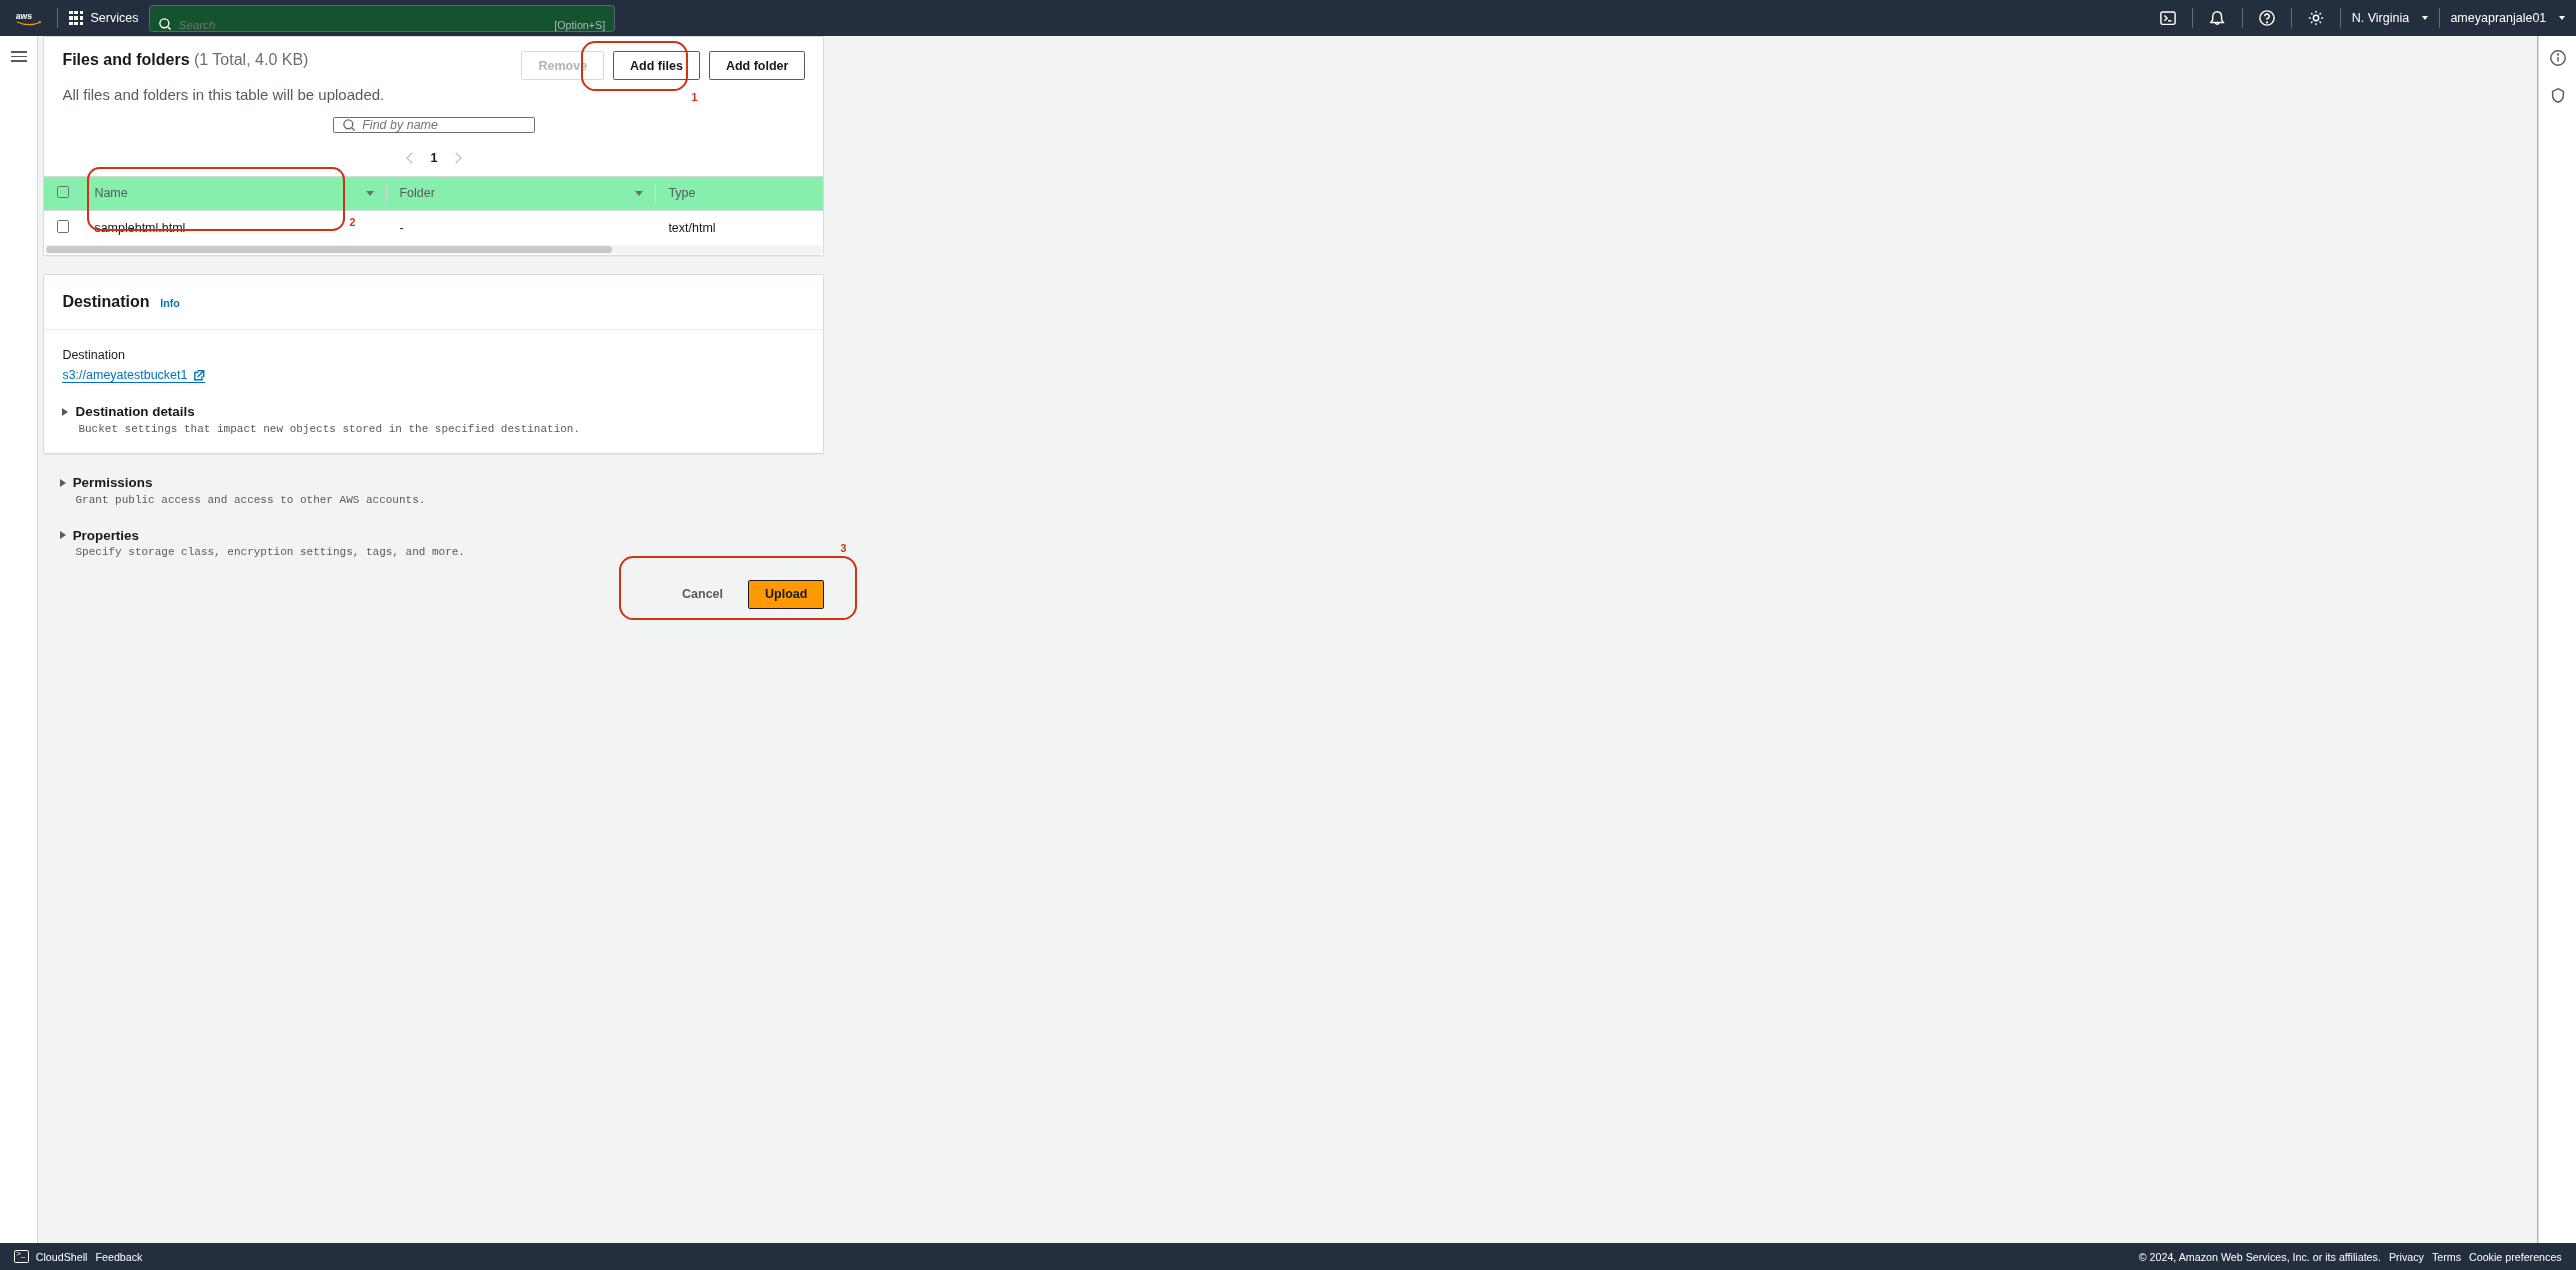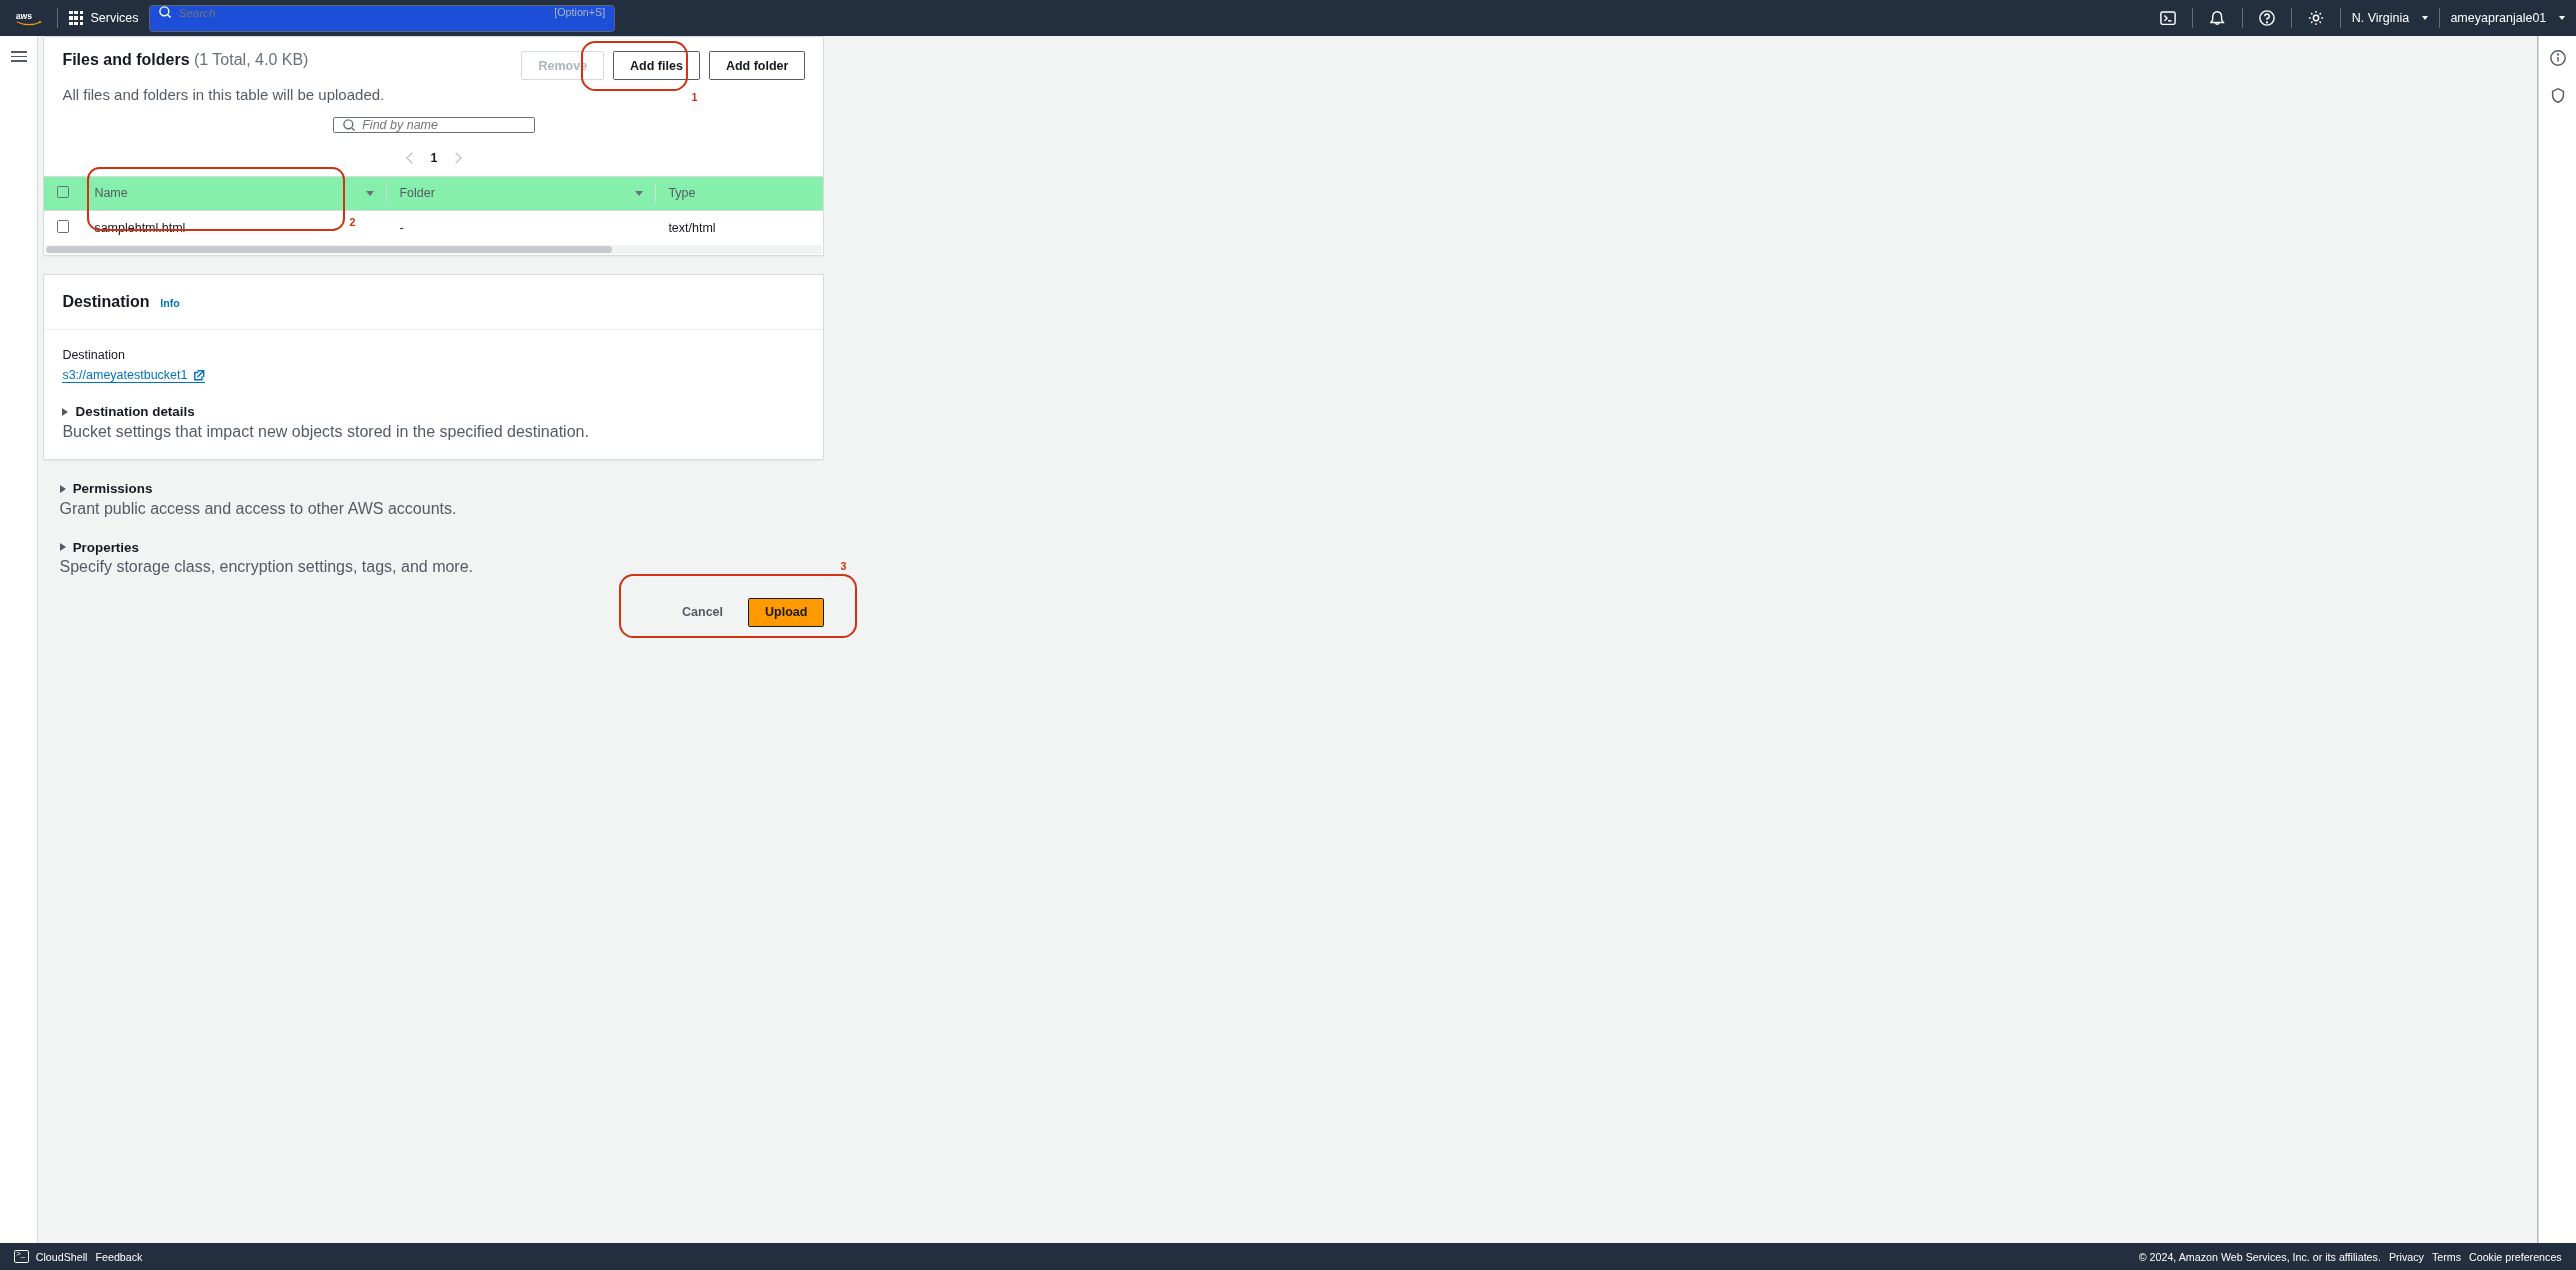--- a/index.html
+++ b/index.html
@@ -5,21 +5,21 @@
   * { margin:0; padding:0; box-sizing:border-box; font-family:"Amazon Ember","Helvetica Neue",Arial,sans-serif; }
   body { background:#f2f3f3; color:#16191f; font-size:12.5px; }
 
   
   .nav { display:flex; align-items:center; height:36px; background:#232f3e; color:#fff; padding:0 10.7px; gap:10.7px; position:relative; z-index:5;}
   .nav .logo svg { height:16px; display:block; }
   .nav .divider { width:0.9px; height:20px; background:rgba(255,255,255,.3); }
   .nav .services { display:flex; align-items:center; gap:7.2px; cursor:pointer; }
   .grid9 { display:grid; grid-template-columns:repeat(3,3.6px); grid-template-rows:repeat(3,3.6px); gap:1.8px; }
   .grid9 span { width:3.6px; height:3.6px; background:#fff; }
-  .searchwrap { flex:0 0 466px; display:flex; align-items:flex-start; background:#1d4ed8; border:0.9px solid #5a6673; border-radius:3.6px; height:27px; padding:0 9px; gap:7.2px; }
+  .searchwrap { flex:0 0 466px; display:flex; align-items:flex-end; background:#14532d; border:0.9px solid #5a6673; border-radius:3.6px; height:27px; padding:0 9px; gap:7.2px; }
   .searchwrap input { flex:1; background:transparent; border:none; outline:none; color:#fff; font-style:italic; font-size:11.6px; }
   .searchwrap .hint { color:#aab7c4; font-size:10.7px; }
   .nav .spacer { flex:1; }
   .nav .iconbtn { display:flex; align-items:center; justify-content:center; width:27px; height:27px; cursor:pointer; }
   .nav .textbtn { display:flex; align-items:center; gap:13px; cursor:pointer; }
   .nav svg.stroke { stroke:#fff; stroke-width:1.6; fill:none; }
   .nav .caret { width:0;height:0;border-left:3.6px solid transparent;border-right:3.6px solid transparent;border-top:4.5px solid #fff; }
 
   
   .shell { display:flex; height:calc(100vh - 36px - 27px); }
@@ -62,21 +62,21 @@
   .sorticon { width:0;height:0;border-left:4.5px solid transparent;border-right:4.5px solid transparent;border-top:5.4px solid #687078; display:inline-block; margin-left:auto; float:right; margin-top:4.5px;}
   .hscroll { height:9px; background:#f2f3f3; position:relative; margin:0 1.8px 1.8px 1.8px; }
   .hscroll .thumb { position:absolute; left:0; top:0.9px; height:7.2px; background:#c7cbce; border-radius:3.6px; }
 
   .dest-section { padding:18px; border-top:0.9px solid #eaeded; }
   .infolink { color:#0073bb; font-size:10.7px; font-weight:600; margin-left:7.2px; cursor:pointer; }
   .destlabel { margin-top:23px; color:#16191f; font-size:12.5px; }
   .destlink { color:#0073bb; text-decoration:none; border-bottom:0.9px solid #0073bb; display:inline-flex; align-items:center; gap:5.4px; margin-top:5.4px; }
   .expander { display:flex; align-items:center; gap:7.2px; margin-top:21.5px; cursor:pointer; font-weight:600; color:#16191f; font-size:13.4px;}
   .expander .tri { width:0;height:0;border-top:4.5px solid transparent;border-bottom:4.5px solid transparent;border-left:6.3px solid #545b64; }
-  .expdesc { color:#545b64; font-size:16px; margin-left:0; margin-top:3.6px; }
+  .expdesc { color:#545b64; font-size:11px; margin-left:16px; margin-top:3.6px;font-family:Liberation Mono, monospace; }
 
   .pageexp { margin:14.3px 0 3.6px 21.5px; }
   .actionbar { display:flex; justify-content:flex-end; gap:9px; padding:18px 0 36px 0; width:781px; margin-left:5.4px;}
 
   
   .redbox { position:absolute; border:2.2px solid #d13212; border-radius:10.7px; pointer-events:none; }
   .redlabel { position:absolute; color:#d13212; font-size:10.7px; font-weight:600; }
 
   
   .footer { height:27px; background:#232f3e; color:#fff; display:flex; align-items:center; padding:0 14.3px; font-size:10.7px; gap:8px; position:fixed; left:0; right:0; bottom:0; }

